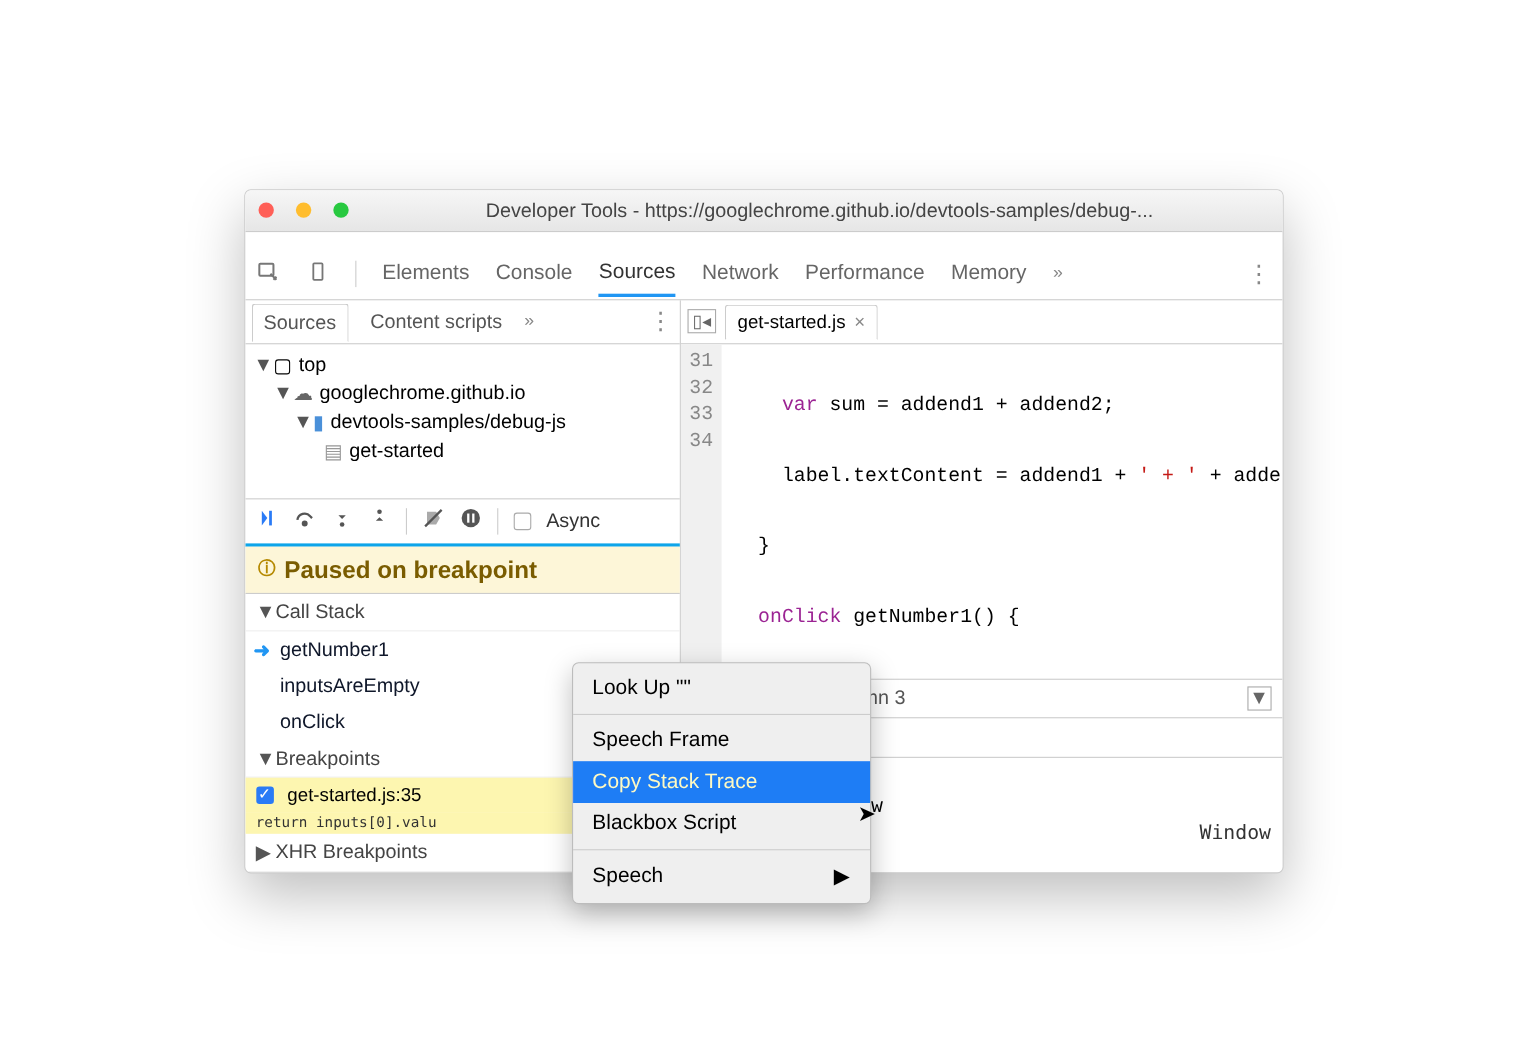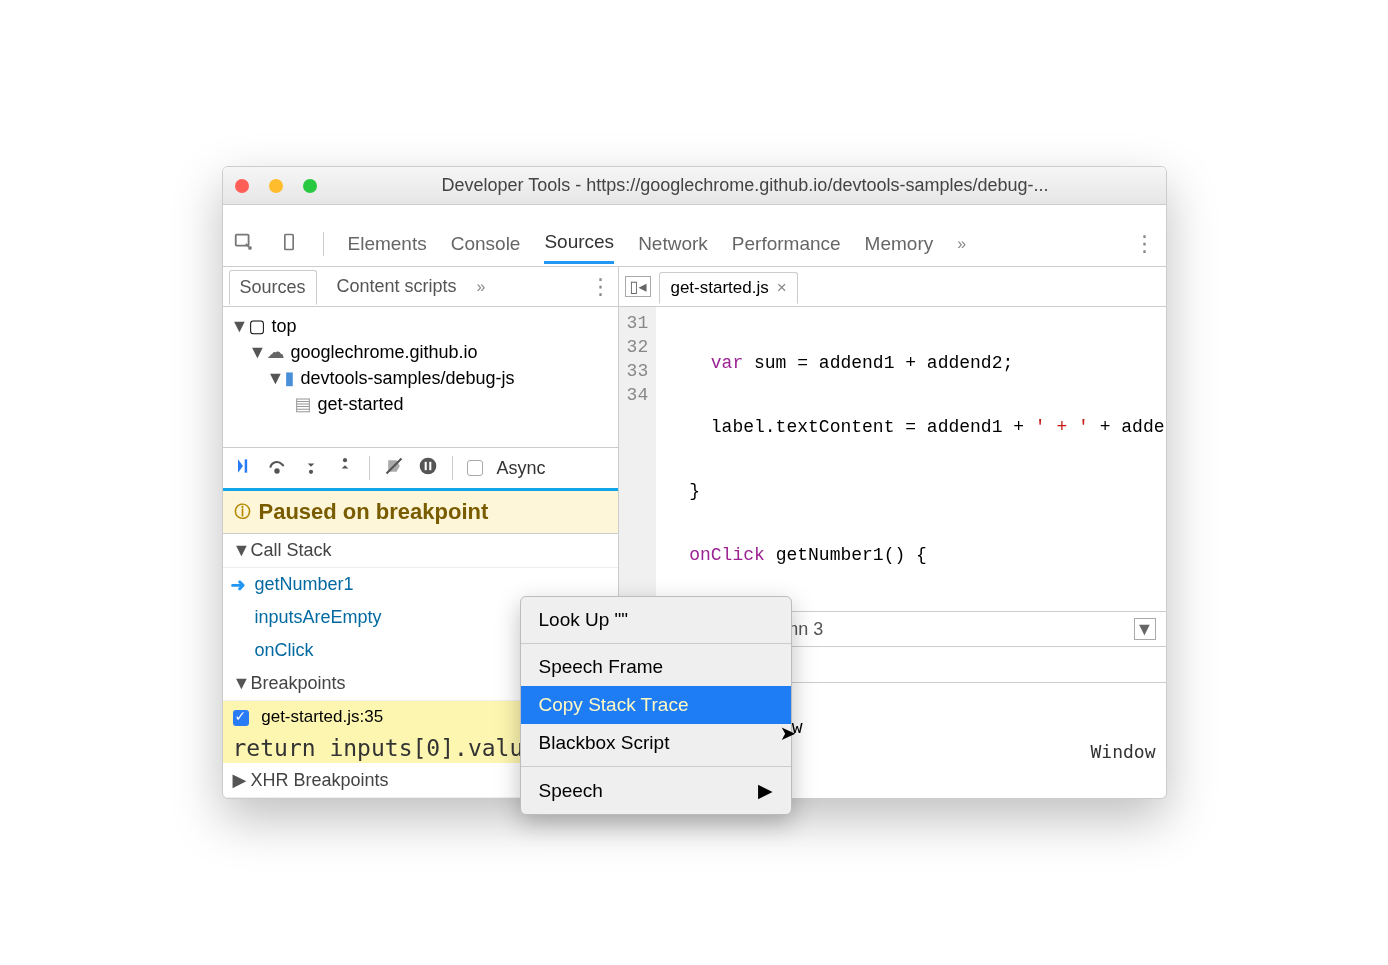--- a/index.html
+++ b/index.html
@@ -51,27 +51,27 @@
 .debug-bar svg { width:20px; height:20px; }
 .sep { width:1px; height:24px; background:#ccc; }
 .chk { width:16px; height:16px; border:1px solid #aaa; border-radius:3px; display:inline-block;}
 .async-lbl { font-size:18px; color:#333;}
 
 .paused { background:#fdf6d8; padding:8px 12px; display:flex; align-items:center; gap:8px; border-bottom:1px solid #ccc;}
 .paused .info { color:#b58900; font-weight:bold; }
 .paused-txt { color:#7a5c00; font-weight:bold; font-size:22px;}
 
 .section-hd { display:flex; align-items:center; gap:6px; padding:6px 10px; border-bottom:1px solid #eee; font-size:18px; color:#444;}
-.stack-item { padding:6px 10px 6px 32px; font-size:18px; color:#0369a1; position:relative;}
+.stack-item { padding:6px 10px 6px 32px; font-size:18px; color:#0f172a; position:relative;}
 .stack-item.current::before { content:"➜"; position:absolute; left:8px; color:#2196f3; font-weight:bold;}
 
 .bp-item { background:#fdf6b0; padding:6px 10px; font-size:17px;}
 .bp-item .chkf { display:inline-block; width:16px; height:16px; background:#2a7bf6; border-radius:3px; position:relative; margin-right:8px; vertical-align:middle;}
 .bp-item .chkf::after{content:"✓"; color:#fff; position:absolute; left:2px; top:-2px; font-size:14px;}
-.bp-code { font-family:Menlo,monospace; padding: 2px 10px; color:#333; font-size:23px; background:#fdf6b0;}
+.bp-code { font-family:Menlo,monospace; padding: 2px 10px; color:#333; font-size:13px; background:#fdf6b0;}
 
 .right { flex:1; display:flex; flex-direction:column; }
 .file-tabs { display:flex; align-items:center; border-bottom:1px solid #ccc; height:40px; padding:0 6px; gap:8px;}
 .file-tab { border:1px solid #ccc; border-bottom:1px solid #fff; padding:5px 10px; font-size:17px; border-radius:3px 3px 0 0; display:flex; gap:8px; align-items:center; position:relative; top:1px;}
 .file-tab .x { color:#888; cursor:pointer;}
 
 .code { font-family:Liberation Mono, monospace; font-size:18px; display:flex;}
 .gutter { background:#f0f0f0; color:#888; text-align:right; padding:4px 8px; }
 .gutter div{line-height:24px;}
 .codelines { padding:4px 1px; white-space:pre; overflow:hidden;margin-left:32px;}

